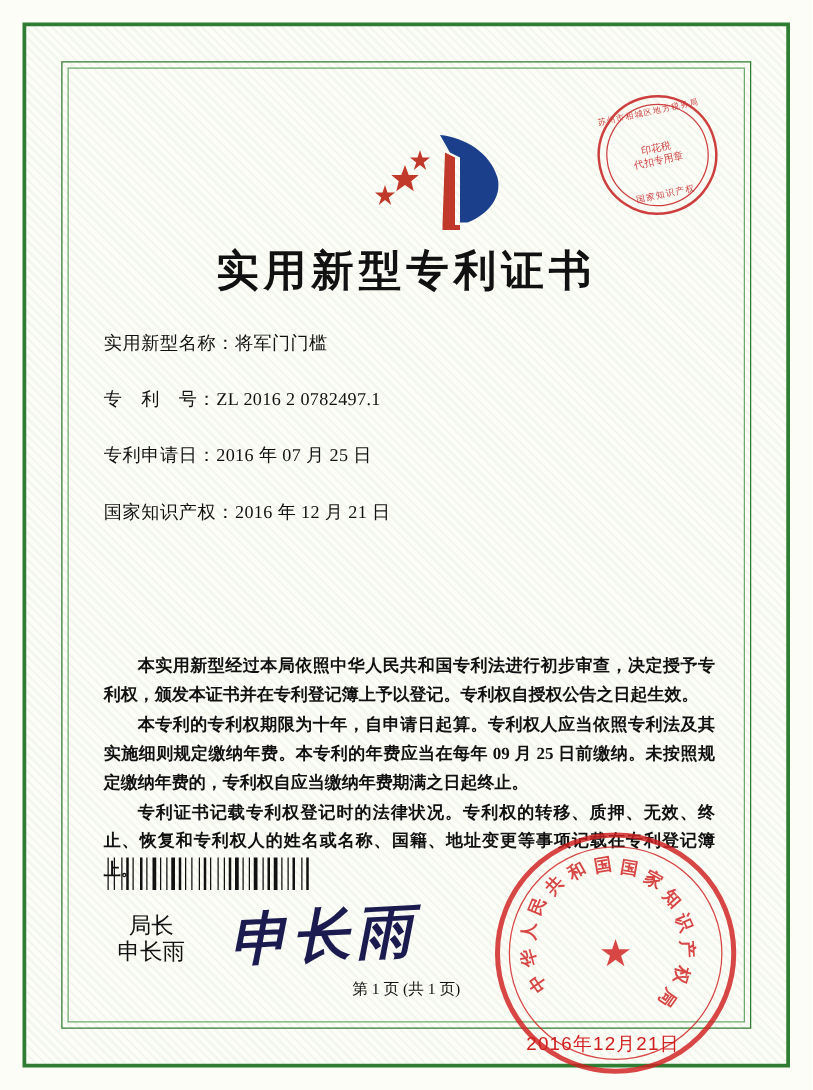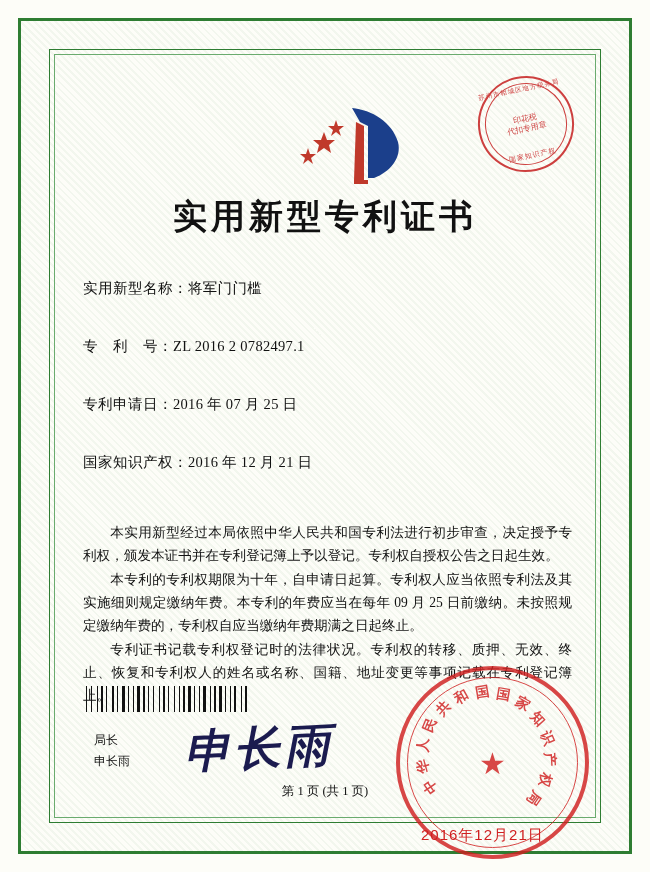--- a/index.html
+++ b/index.html
@@ -139,40 +139,40 @@
   .field-row {
     font-size: 14.5px;
     line-height: 19px;
     margin-bottom: 26px;
     color: #111;
     white-space: nowrap;
   }
   .field-label {
     display: inline-block;
     letter-spacing: 0.5px;
-    margin-top: 13px;
   }
   .field-value {
     display: inline-block;
     letter-spacing: 0.3px;
   }
   
   .body-text {
     position: absolute;
     left: 17px;
     right: 12px;
     top: 455px;
     font-size: 13.6px;
     line-height: 23px;
     text-align: justify;
     color: #111;
   }
   .body-text p {
     margin: 0 0 1px 0;
     text-indent: 2em;
+    font-weight: bold;
   }
   
   .barcode {
     position: absolute;
     left: 20px;
     top: 620px;
     width: 175px;
     height: 26px;
   }
   .barcode i {
@@ -180,23 +180,24 @@
     background: #111;
     height: 26px;
     vertical-align: top;
     margin-right: 1px;
   }
   
   .director {
     position: absolute;
     left: 28px;
     top: 664px;
-    font-size: 12px;
+    font-size: 18px;
     line-height: 21px;
     color: #111;
+    text-align: center;
   }
   
   .signature {
     position: absolute;
     left: 118px;
     top: 652px;
     font-family: "Liberation Serif", serif;
     font-size: 46px;
     font-style: italic;
     font-weight: bold;

